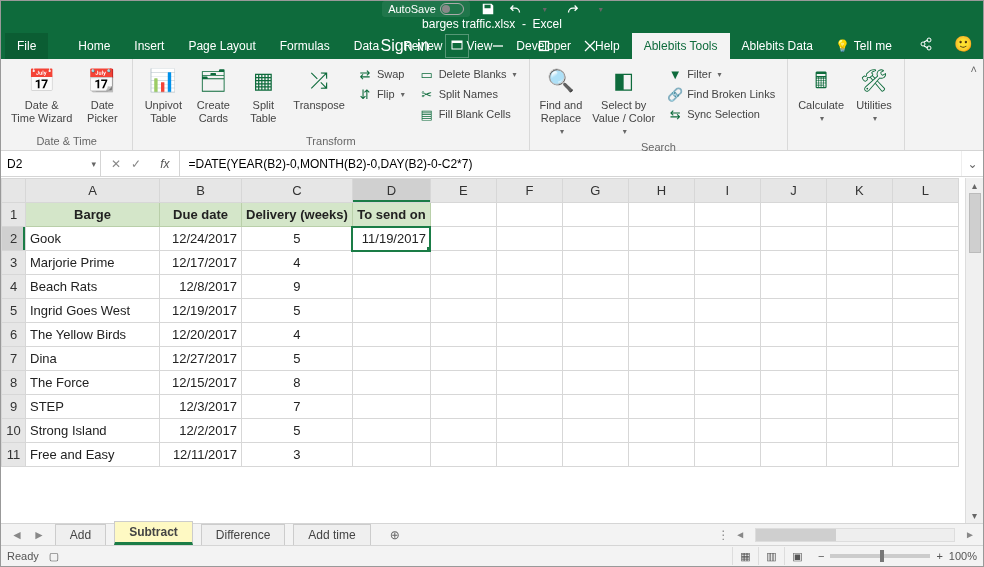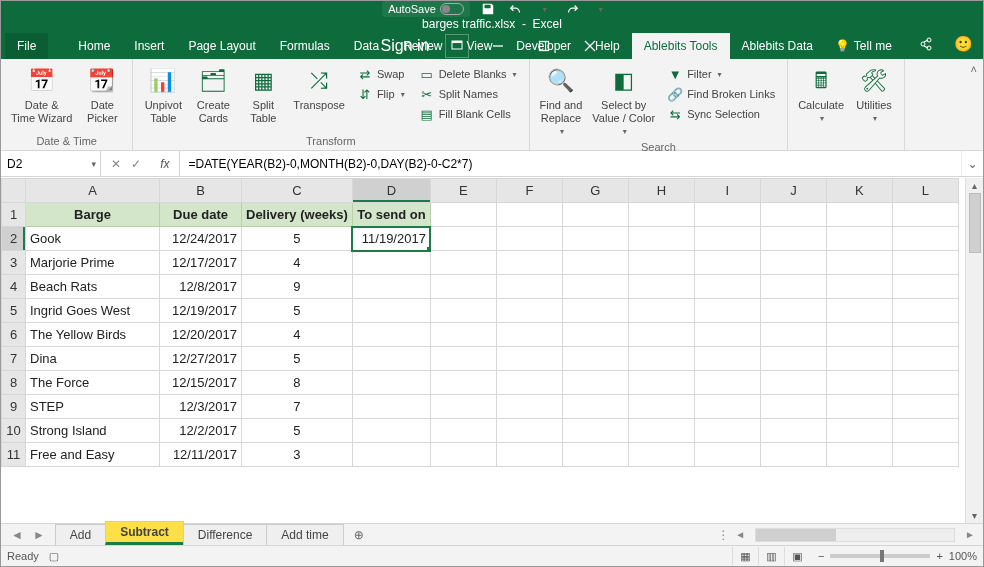--- a/index.html
+++ b/index.html
@@ -72,23 +72,23 @@
 .grid td.rowhdr.selrow, .grid th.rowhdr.selrow { background:#d0d0d0; position:relative; }
 .grid td.rowhdr.selrow::after { content:""; position:absolute; top:0; bottom:0; right:0; width:2px; background:#1a7c46; }
 
 
 .vscroll { position:absolute; top:177px; right:0; width:18px; bottom:43px; background:#f0f0f0; border-left:1px solid #ddd; display:flex; flex-direction:column; align-items:center; justify-content:space-between; color:#666; font-size:10px; padding:2px 0;}
 .vscroll .thumb { width:12px; height:60px; background:#cfcfcf; border:1px solid #bbb; margin-top:2px; }
 
 
 .sheetbar { position:absolute; bottom:21px; left:0; right:0; height:22px; background:#f3f3f3; border-top:1px solid #d5d5d5; display:flex; align-items:stretch; font-size:12px; }
 .sheetbar .nav { display:flex; align-items:center; gap:10px; padding:0 10px; color:#888; border-right:1px solid #ddd; }
-.sheetbar .tabs2 { display:flex; align-items:flex-end; }
+.sheetbar .tabs2 { display:flex; align-items:flex-end;gap:9px; }
 .sheetbar .stab { padding: 3px 14px; border:1px solid #ccc; border-bottom:none; background:#efefef; margin-left:-1px; color:#444; }
-.sheetbar .stab.active { background:#fde047; border-bottom:3px solid #1a7c46; font-weight:bold; }
+.sheetbar .stab.active { background:#fef9c3; border-bottom:3px solid #1a7c46; font-weight:bold; }
 .sheetbar .addsheet { padding:3px 10px; color:#666; display:flex; align-items:center; }
 .sheetbar .hscroll { flex:1; display:flex; align-items:center; justify-content:flex-end; gap:2px; padding-right:4px; }
 .sheetbar .hscroll .track { width:200px; height:14px; background:#eee; border:1px solid #ddd; position:relative; margin:0 4px; }
 .sheetbar .hscroll .track .th { position:absolute; left:0; top:0; bottom:0; width:80px; background:#cfcfcf; }
 .sheetbar .hscroll .arr { color:#888; font-size:10px; padding:0 4px; }
 
 
 .status { position:absolute; bottom:0; left:0; right:0; height:21px; background:#f3f3f3; border-top:1px solid #d5d5d5; display:flex; align-items:center; font-size:11px; color:#555; padding:0 6px; }
 .status .spacer { flex:1; }
 .status .views { display:flex; gap:0; }

